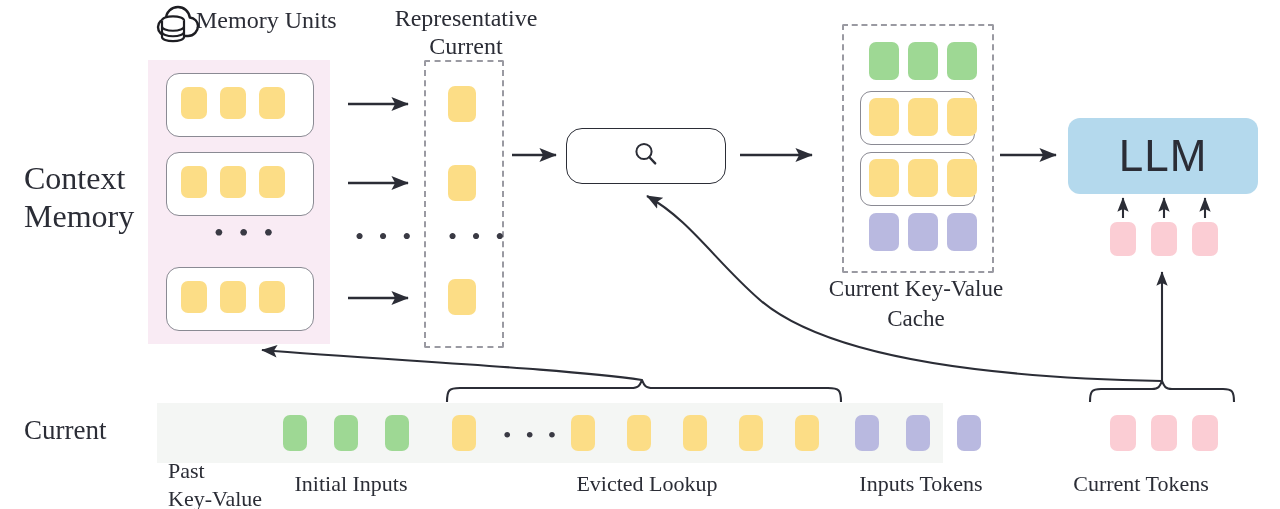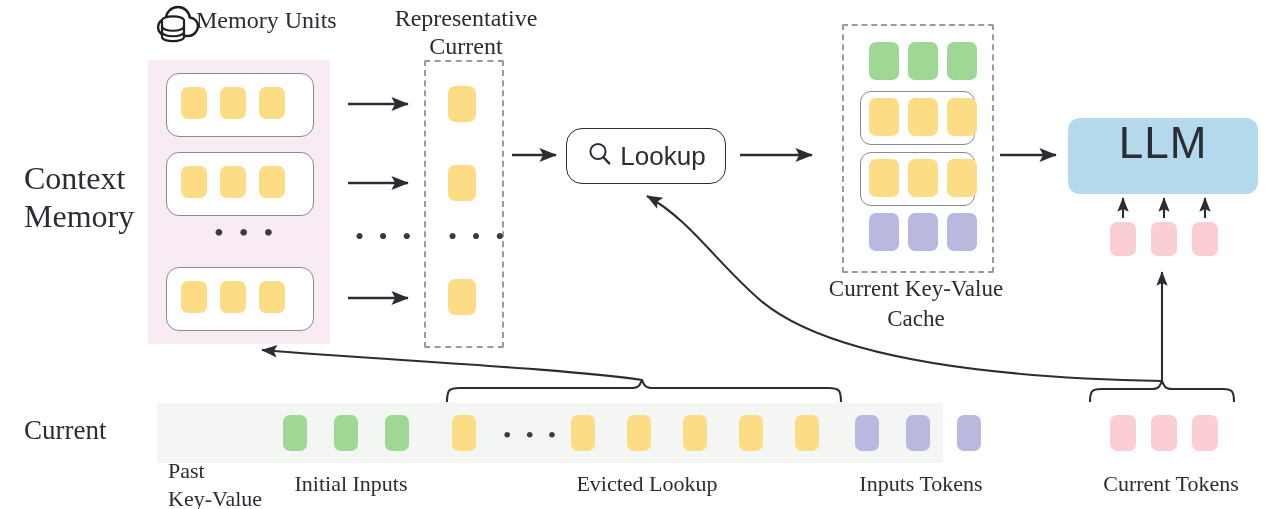--- a/index.html
+++ b/index.html
@@ -54,40 +54,40 @@
   #kv-row-green{left:869px;top:42px;}
   #kv-unit-1{position:absolute;left:860px;top:91px;width:113px;height:52px;background:#fff;border:1.4px solid #8a8a93;border-radius:11px;}
   #kv-row-y1{left:869px;top:98px;}
   #kv-unit-2{position:absolute;left:860px;top:152px;width:113px;height:52px;background:#fff;border:1.4px solid #8a8a93;border-radius:11px;}
   #kv-row-y2{left:869px;top:159px;}
   #kv-row-purple{left:869px;top:213px;}
   #kv-cache-label{left:806px;top:274px;width:220px;text-align:center;font-size:23px;line-height:1.3;}
 
   
   #llm-box{left:1068px;top:118px;width:190px;height:76px;background:#b4d9ed;border-radius:12px;
-           display:flex;justify-content:center;}
+           display:flex;align-items:center;justify-content:center;}
   #llm-label{font-size:44px;color:#2b2d36;letter-spacing:1px;}
   .cur-tok-top{position:absolute;width:26px;height:34px;top:222px;border-radius:7px;}
   #cur-top-1{left:1110px;}
   #cur-top-2{left:1151px;}
   #cur-top-3{left:1192px;}
 
   
   #inputs-strip{left:157px;top:403px;width:786px;height:60px;background:#f4f6f4;}
   #past-kv-label{left:168px;top:411px;font-size:22px;line-height:1.25;margin-top:46px;}
   .in-tok{position:absolute;width:24px;height:36px;top:415px;border-radius:7px;}
   #inputs-ellipsis{left:503px;top:421px;font-size:24px;letter-spacing:4px;color:#3a3a44;}
   .cur-in-tok{position:absolute;width:26px;height:36px;top:415px;border-radius:7px;}
 
   
   .grp-lbl{position:absolute;top:471px;font-size:22px;text-align:center;}
   #grp-initial{left:261px;width:180px;}
   #grp-evicted{left:552px;width:190px;}
   #grp-local{left:831px;width:180px;}
-  #grp-current{left:1079px;width:184px;}
+  #grp-current{left:1049px;width:184px;}
 
   
   #overlay{position:absolute;left:0;top:0;width:1280px;height:509px;pointer-events:none;}
 </style>
 </head>
 <body>
 
 <div class="lbl" id="context-memory-label">Context
 Memory</div>
 <div class="lbl" id="inputs-label">Current</div>
@@ -137,21 +137,20 @@
 <span class="tok rep-tok tok-yellow" id="rep-tok-3"></span>
 <div class="lbl" id="mid-ellipsis">• • •</div>
 
 <div class="abs" id="lookup-box">
   <span>
     <svg width="28" height="28" viewBox="0 0 28 28">
       <circle cx="12" cy="11.5" r="7.6" fill="none" stroke="#2b2d36" stroke-width="2"></circle>
       <line x1="17.4" y1="17.2" x2="23.2" y2="23.4" stroke="#2b2d36" stroke-width="2.4" stroke-linecap="round"></line>
     </svg>
   </span>
-  <span id="lookup-label">Lookup</span>
 </div>
 
 <div class="abs" id="kv-cache-box"></div>
 <div class="kv-row" id="kv-row-green">
   <span class="tok kv-tok tok-green"></span>
   <span class="tok kv-tok tok-green"></span>
   <span class="tok kv-tok tok-green"></span>
 </div>
 <div id="kv-unit-1"></div>
 <div class="kv-row" id="kv-row-y1">

